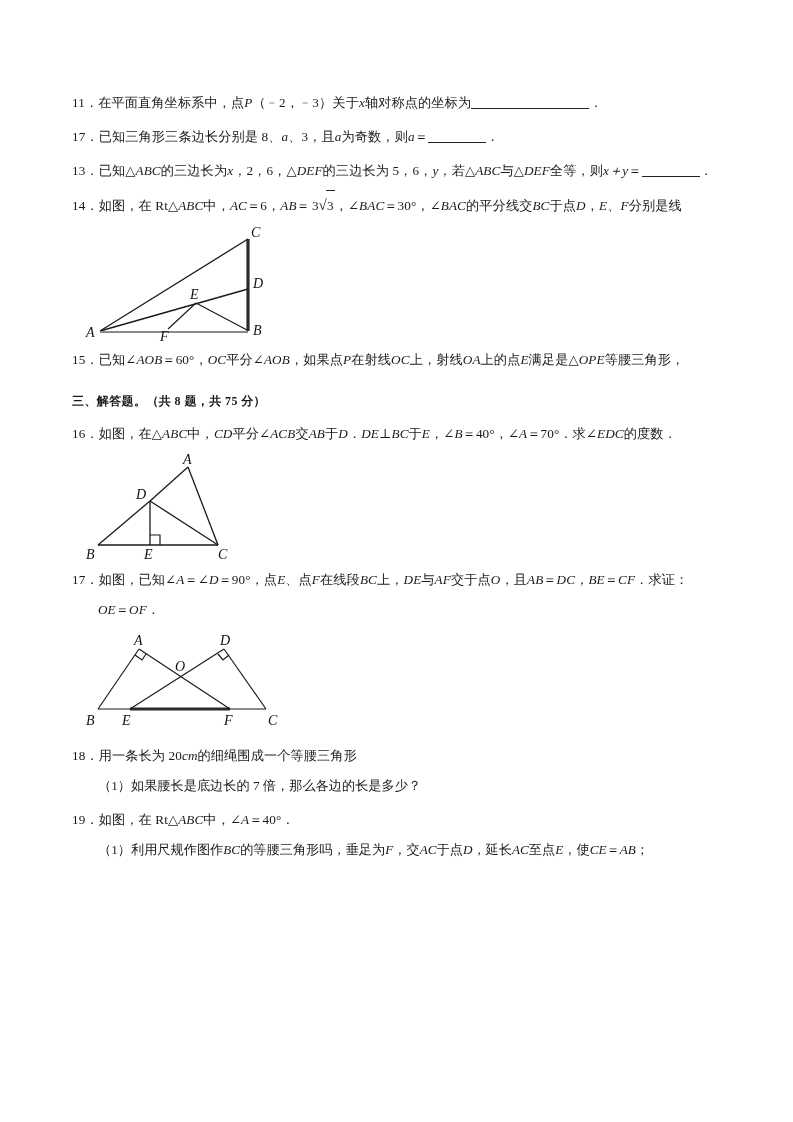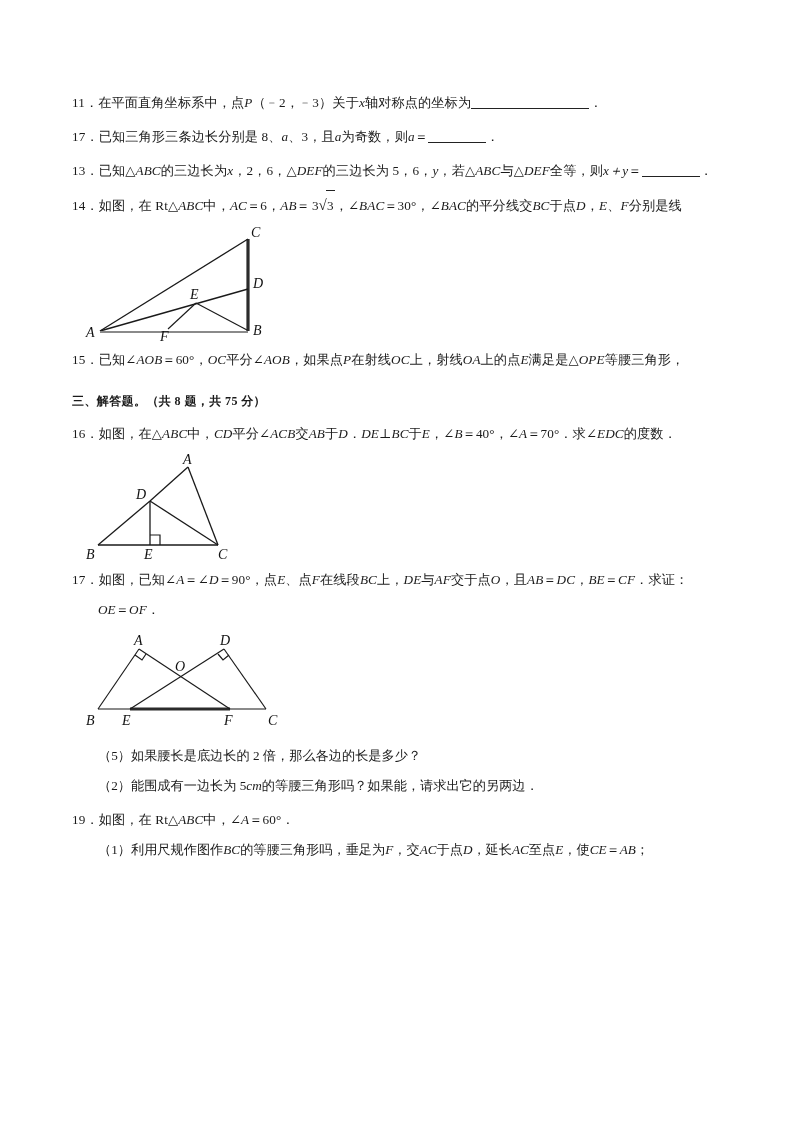--- a/index.html
+++ b/index.html
@@ -219,23 +219,23 @@
         <text x="14" y="96">B</text>
         <text x="196" y="96">C</text>
         <text x="148" y="16">D</text>
         <text x="50" y="96">E</text>
         <text x="152" y="96">F</text>
         <text x="103" y="42">O</text>
       </svg>
     </div>
 
     <div class="q">
-      <span class="sub">（5）如果腰长是底边长的 2 倍，那么各边的长是多少？</span>
-      <span class="sub"><span>（2）能围成有一边长为 5</span><span class="it">cm</span><span>的等腰三角形吗？如果能，请求出它的另两边．</span></span>
-    </div>
-
-    <div class="q">
-      <span class="q-line"><span class="num">19．</span><span>如图，在 Rt△</span><span class="it">ABC</span><span>中，∠</span><span class="it">A</span><span>＝60°．</span></span>
+      <span class="q-line"><span class="num">18．</span><span>用一条长为 20</span><span class="it">cm</span><span>的细绳围成一个等腰三角形</span></span>
+      <span class="sub">（1）如果腰长是底边长的 7 倍，那么各边的长是多少？</span>
+    </div>
+
+    <div class="q">
+      <span class="q-line"><span class="num">19．</span><span>如图，在 Rt△</span><span class="it">ABC</span><span>中，∠</span><span class="it">A</span><span>＝40°．</span></span>
       <span class="sub"><span>（1）利用尺规作图作</span><span class="it">BC</span><span>的等腰三角形吗，垂足为</span><span class="it">F</span><span>，交</span><span class="it">AC</span><span>于点</span><span class="it">D</span><span>，延长</span><span class="it">AC</span><span>至点</span><span class="it">E</span><span>，使</span><span class="it">CE</span><span>＝</span><span class="it">AB</span><span>；</span></span>
     </div>
 
   </div>
 </div>
 
 </body></html>

